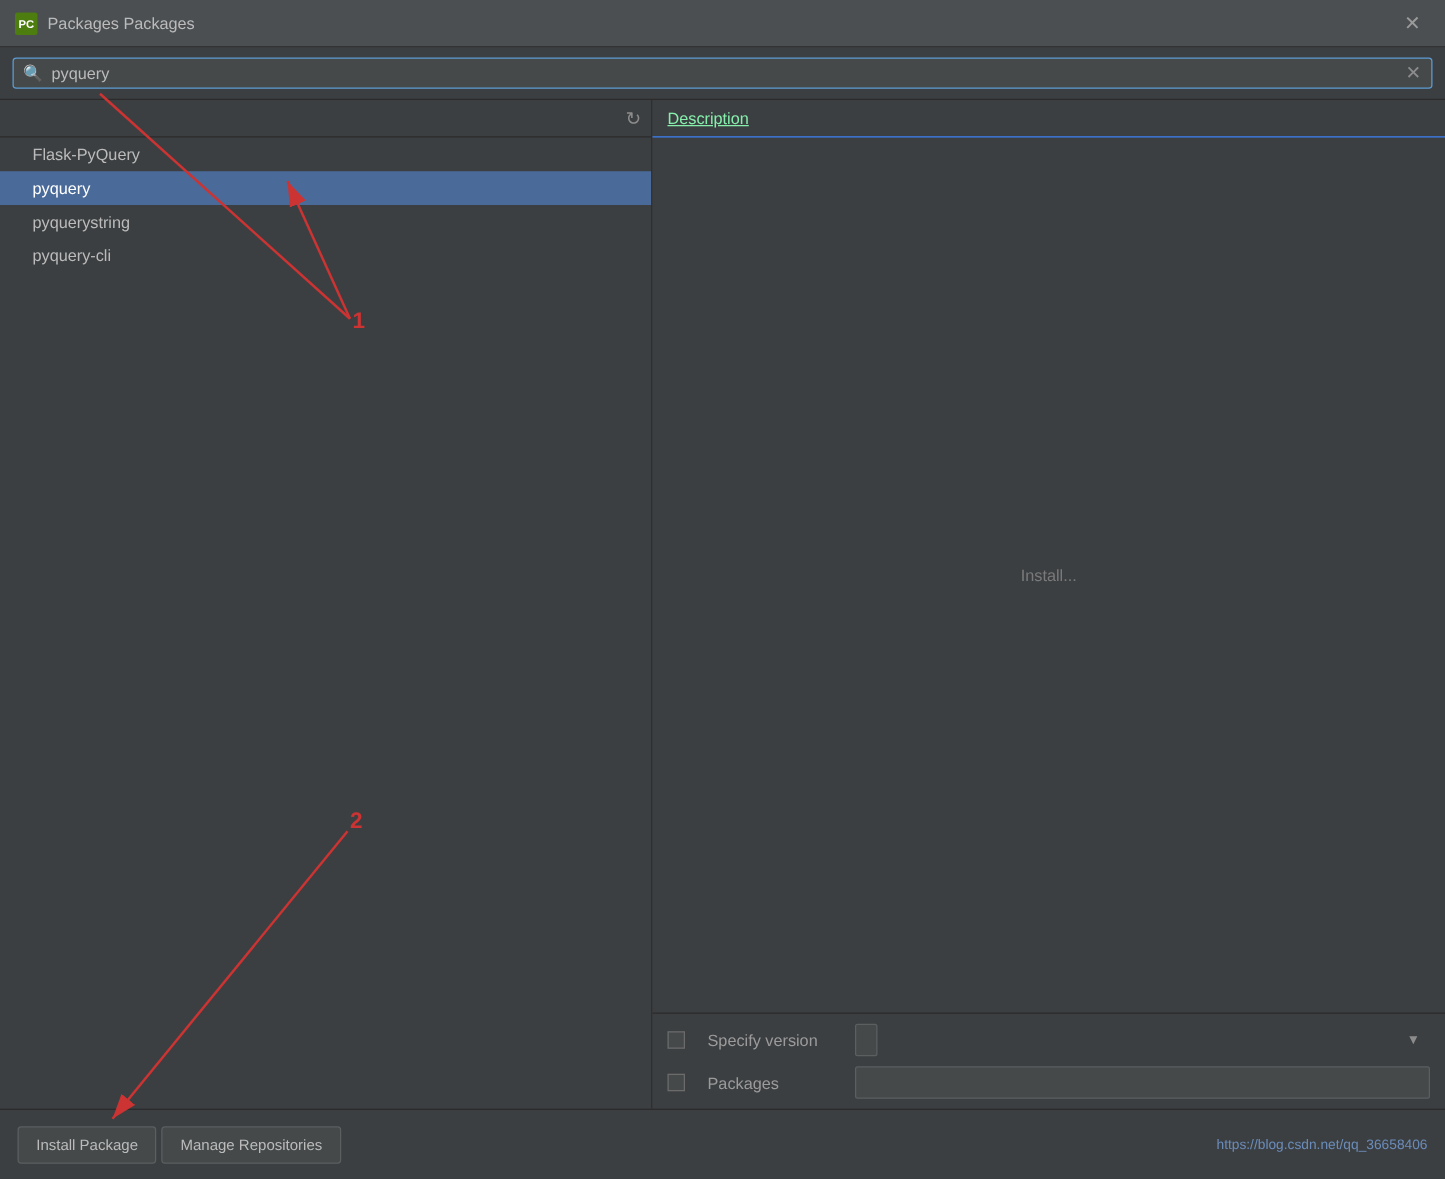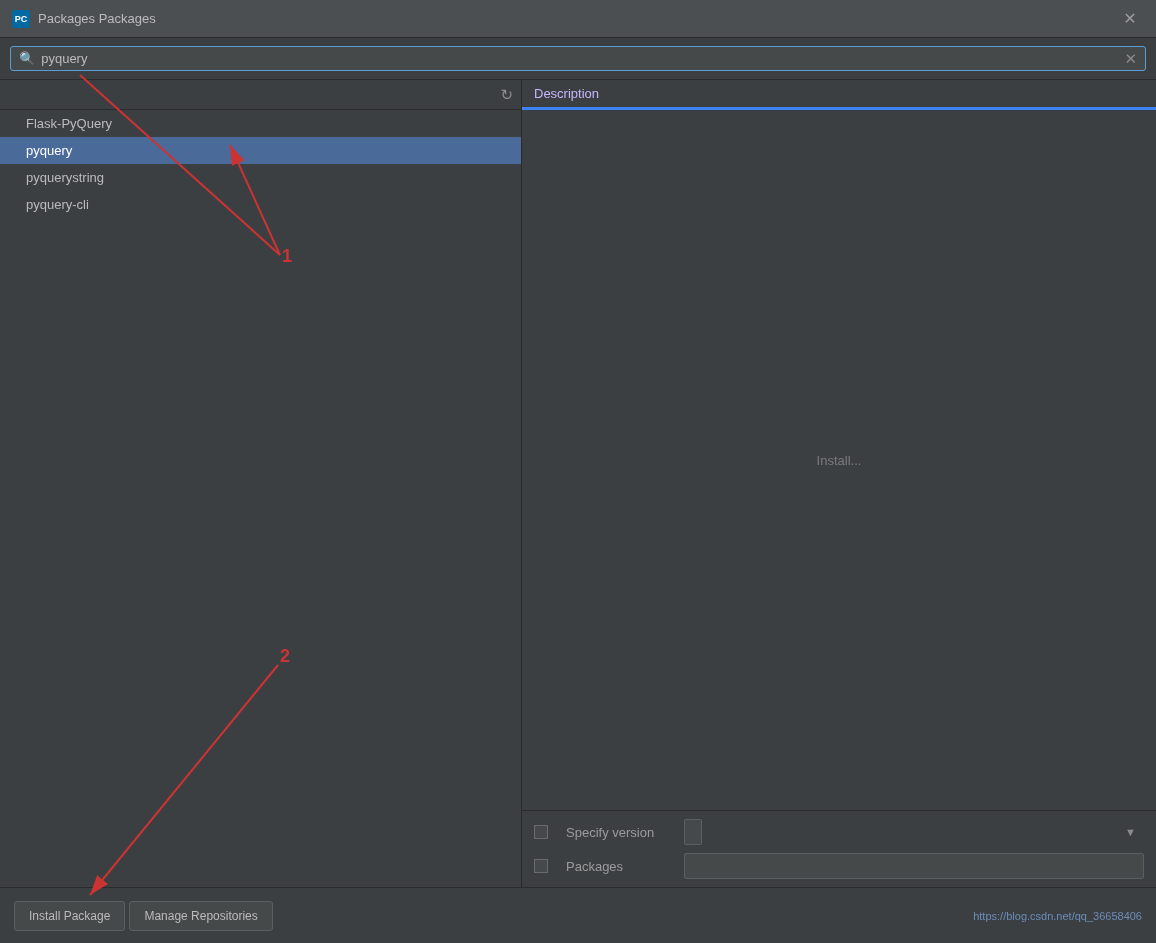--- a/index.html
+++ b/index.html
@@ -138,25 +138,26 @@
     #right-panel {
       flex: 1;
       display: flex;
       flex-direction: column;
       background: #3c3f41;
     }
 
     #description-header {
       padding: 8px 12px;
       font-size: 13px;
-      color: #c4b5fd;
-      border-bottom: 3px solid #3b82f6;
+      color: #86efac;
+      border-bottom: 1px solid #3b82f6;
       height: 30px;
       display: flex;
       align-items: center;
+      text-decoration: underline;
     }
 
     #description-content {
       flex: 1;
       display: flex;
       align-items: center;
       justify-content: center;
       color: #7a7a7a;
       font-size: 13px;
     }
@@ -267,21 +268,21 @@
       left: 0;
       width: 100%;
       height: 100%;
       pointer-events: none;
     }
 
     
     .pc-icon {
       width: 18px;
       height: 18px;
-      background: #0369a1;
+      background: #4d7c0f;
       border-radius: 2px;
       display: flex;
       align-items: center;
       justify-content: center;
       font-size: 9px;
       font-weight: bold;
       color: white;
     }
   </style>
 </head>

